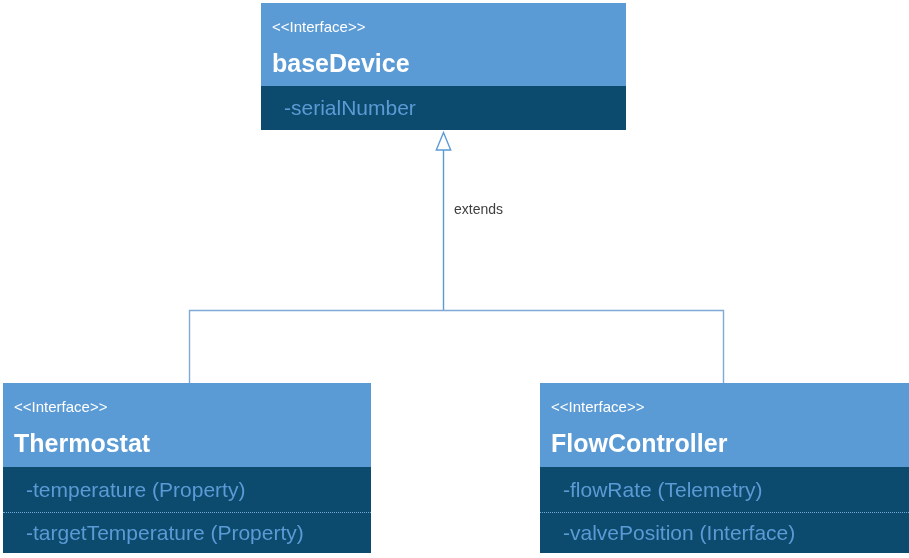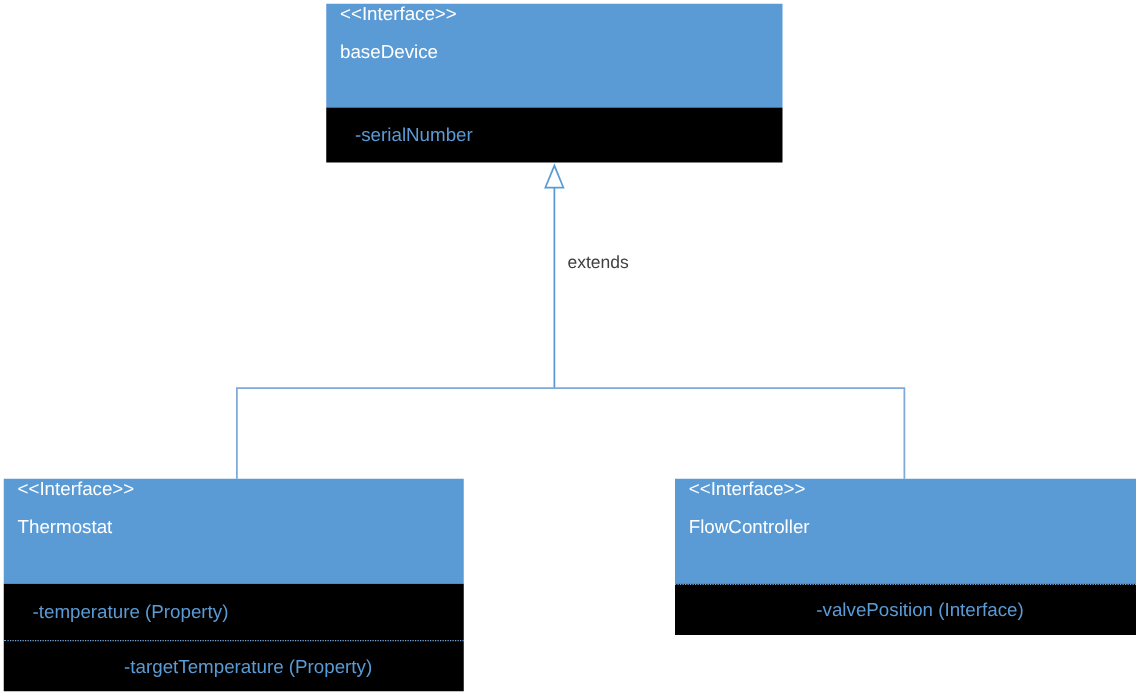--- a/index.html
+++ b/index.html
@@ -16,47 +16,47 @@
     overflow: hidden;
   }
   .node {
     position: absolute;
     box-sizing: border-box;
   }
   .node-header {
     background: #5B9BD5;
     color: #ffffff;
     box-sizing: border-box;
-    padding: 0 10px 0 11px;
+    padding: 15px 10px 0 11px;
   }
   .stereotype {
     font-size: 15px;
     line-height: 1.25;
     display: block;
   }
   .node-name {
-    font-size: 15px;
+    font-size: 25px;
     line-height: 1.2;
     display: block;
     margin-top: 11px;
+    font-weight: bold;
   }
   .node-body {
-    background: #000000;
+    background: #0c4a6e;
     color: #5B9BD5;
-    font-size: 15px;
+    font-size: 21px;
   }
   .attr-row {
     display: flex;
     align-items: center;
     padding-left: 23px;
     box-sizing: border-box;
   }
   .attr-row.divided {
     border-top: 1px dotted #74A9DC;
-    justify-content: center;
   }
   
   .node-base { left: 261px; top: 3px; width: 365px; }
   .node-base .node-header { height: 83px; }
   .node-base .attr-row { height: 44px; }
   
   .node-thermostat { left: 3px; top: 383px; width: 368px; }
   
   .node-flowcontroller { left: 540px; top: 383px; width: 369px; }
   .node-thermostat .node-header,
@@ -125,19 +125,22 @@
       </div>
     </div>
   </div>
 
   <div class="node node-flowcontroller">
     <div class="node-header">
       <span class="stereotype">&lt;&lt;Interface&gt;&gt;</span>
       <span class="node-name">FlowController</span>
     </div>
     <div class="node-body">
+      <div class="attr-row attr-row-1">
+        <span>-flowRate (Telemetry)</span>
+      </div>
       <div class="attr-row attr-row-2 divided">
         <span>-valvePosition (Interface)</span>
       </div>
     </div>
   </div>
 
 </div>
 
 </body></html>

